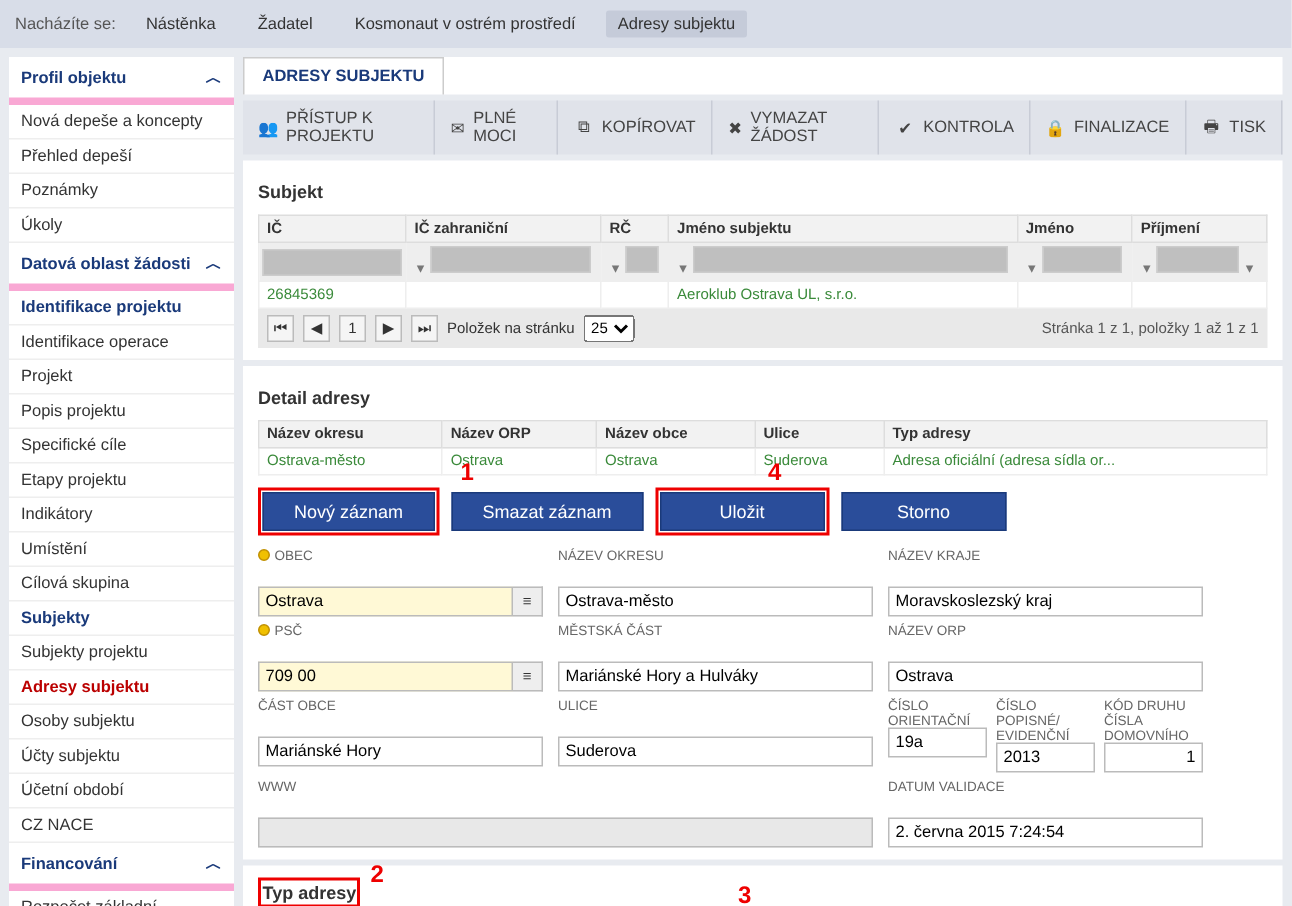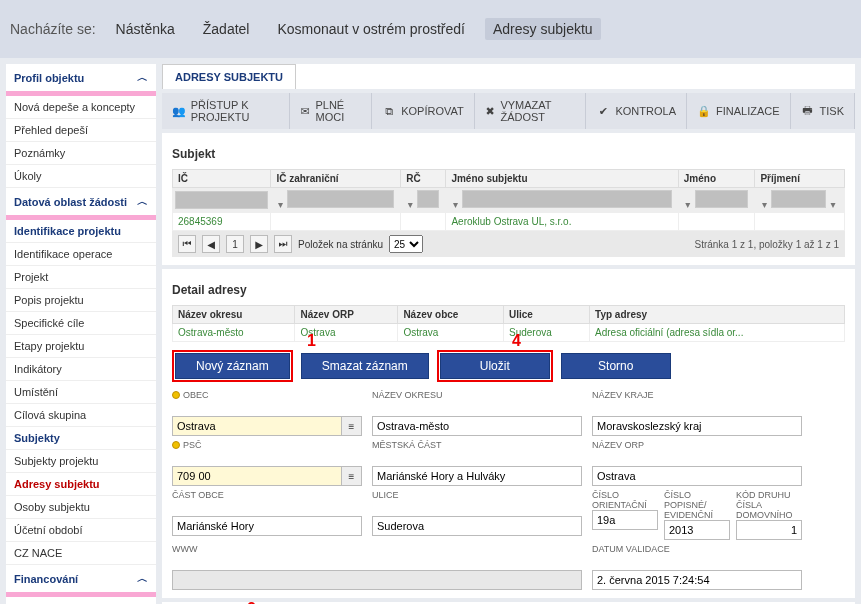--- a/index.html
+++ b/index.html
@@ -1,19 +1,19 @@
 <!DOCTYPE html>
 <html><head>
 <meta charset="utf-8">
 <style>
   * { box-sizing: border-box; margin: 0; padding: 0; }
   body { font-family: Arial, sans-serif; font-size: 11px; background: #e8ebf0; color: #333; width: 861px; }
   
   
-  .breadcrumb { background: #d8dde8; padding: 18px 10px; display: flex; align-items: center; gap: 12px; font-size: 14px; }
+  .breadcrumb { background: #d8dde8; padding: 7px 10px; display: flex; align-items: center; gap: 12px; font-size: 11px; }
   .breadcrumb-label { color: #555; }
   .breadcrumb-item { color: #333; cursor: pointer; padding: 3px 8px; }
   .breadcrumb-item.active { background: #c5cbd9; border-radius: 2px; }
   
   .layout { display: flex; padding: 6px; gap: 6px; }
   
   
   .sidebar { width: 150px; background: #fff; }
   .side-header { display: flex; justify-content: space-between; align-items: center; padding: 6px 8px; font-weight: bold; color: #1a3a7a; border-bottom: 5px solid #f9a8d4; cursor: pointer; }
   .side-header .chev { font-size: 11px; }
@@ -112,20 +112,21 @@
     <div class="side-item indent">Popis projektu</div>
     <div class="side-item indent">Specifické cíle</div>
     <div class="side-item indent">Etapy projektu</div>
     <div class="side-item indent">Indikátory</div>
     <div class="side-item">Umístění</div>
     <div class="side-item">Cílová skupina</div>
     <div class="side-item" style="color:#1a3a7a;font-weight:bold">Subjekty</div>
     <div class="side-item indent">Subjekty projektu</div>
     <div class="side-item indent active">Adresy subjektu</div>
     <div class="side-item indent">Osoby subjektu</div>
+    <div class="side-item indent">Účty subjektu</div>
     <div class="side-item indent">Účetní období</div>
     <div class="side-item indent">CZ NACE</div>
     <div class="side-header">
         <span>Financování</span>
         <span class="chev">︿</span>
       </div>
     <div class="side-item indent">Rozpočet základní</div>
 
   </div>
 

